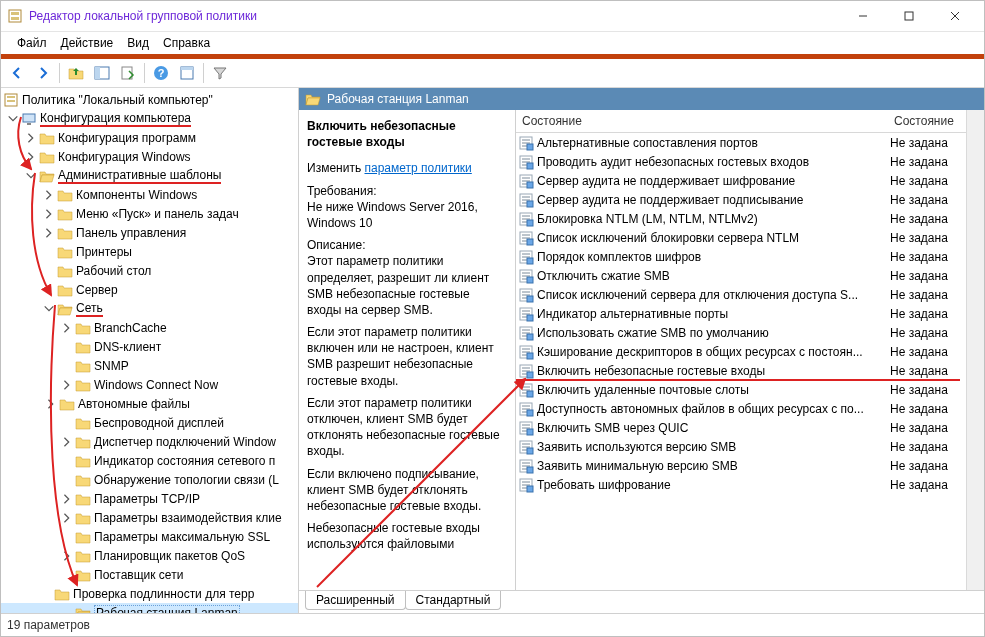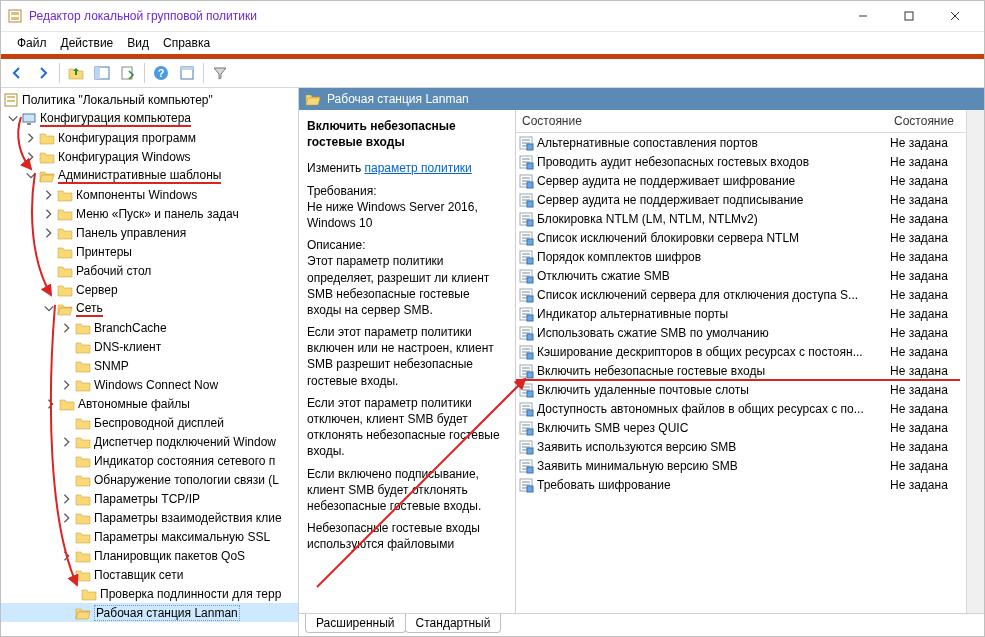--- a/index.html
+++ b/index.html
@@ -408,21 +408,21 @@
             </svg>
             <span class="lbl">Планировщик пакетов QoS</span>
           </div>
           <div class="node" style="padding-left: 58px;">
             <span class="tw-space"></span>
             <svg class="ticon2" viewBox="0 0 16 16">
               <use href="#folder16"></use>
             </svg>
             <span class="lbl">Поставщик сети</span>
           </div>
-          <div class="node" style="padding-left: 64px;">
+          <div class="node" style="padding-left: 37px;">
             <span class="tw-space"></span>
             <svg class="ticon2" viewBox="0 0 16 16">
               <use href="#folder16"></use>
             </svg>
             <span class="lbl">Проверка подлинности для терр</span>
           </div>
         </div>
 
       <div class="node sel" style="padding-left:58px">
           <span class="tw-space"></span>
@@ -632,20 +632,23 @@
         </div>
         <div class="scrollbar-fake"></div>
       </div>
       <div class="tabs">
         <div class="tab active">Расширенный</div>
         <div class="tab">Стандартный</div>
       </div>
     </div>
   </div>
 
+  <div class="status">
+    <span>19 параметров</span>
+  </div>
 
   <svg class="arrow" style="left:8px;top:114px" width="30" height="60">
       <defs>
         <marker id="ah" markerWidth="6" markerHeight="6" refX="5" refY="3" orient="auto">
           <path d="M0 0L6 3 0 6z" fill="#d22"></path>
         </marker>
       </defs>
       <path d="M12 2 C 6 20 10 40 22 54" stroke="#d22" stroke-width="2" fill="none" marker-end="url(#ah)"></path>
     </svg>
   <svg class="arrow" style="left:24px;top:170px" width="34" height="130">

